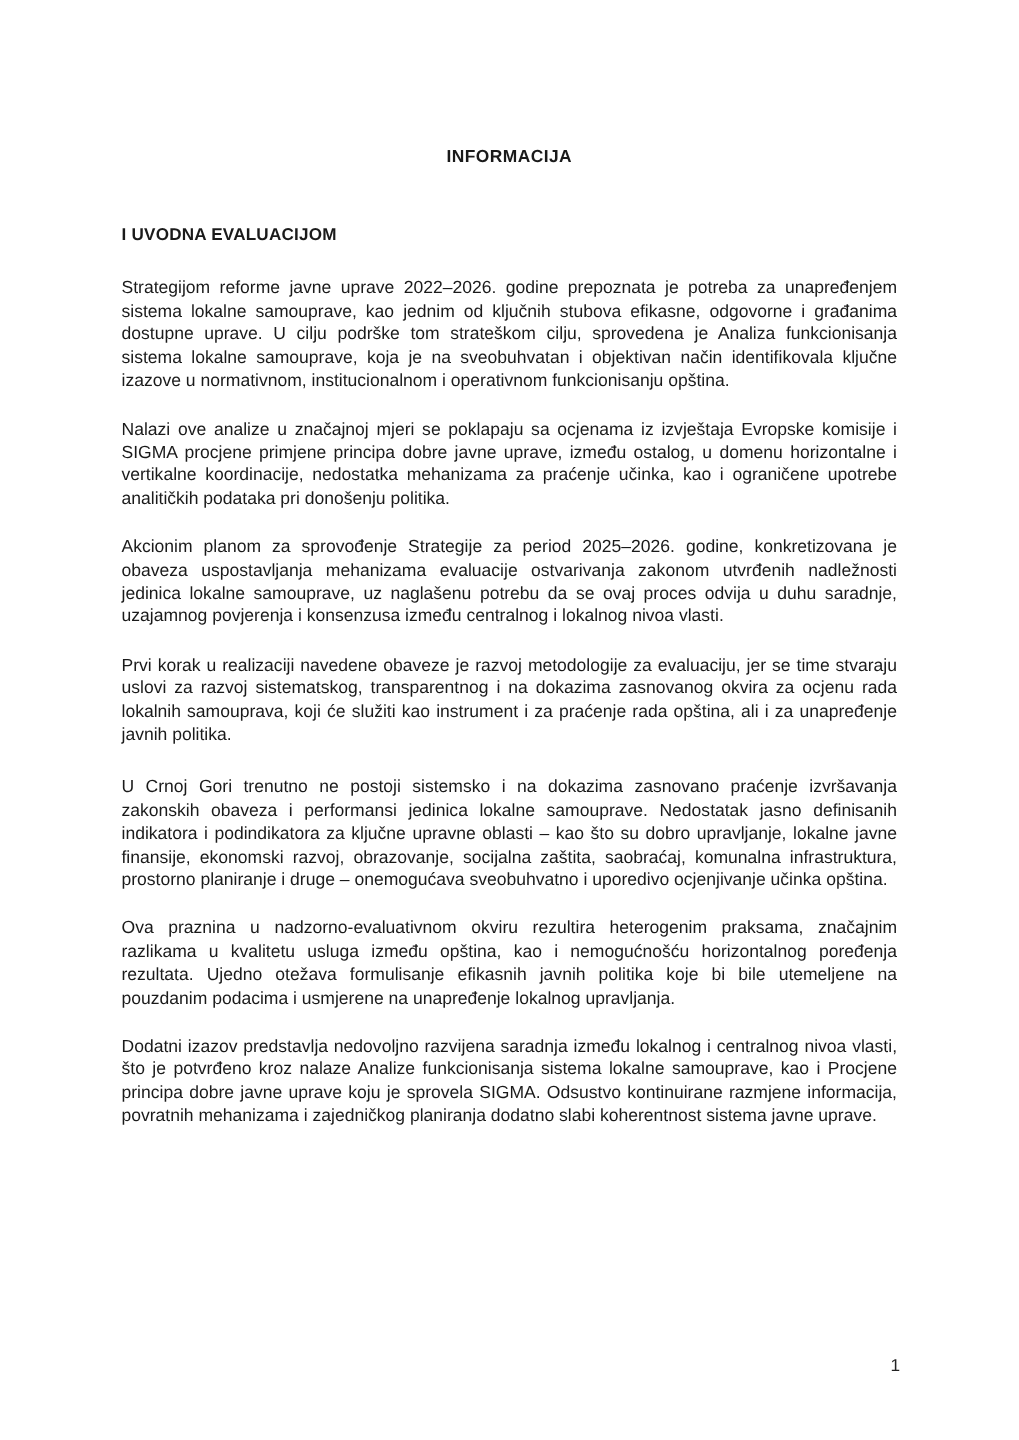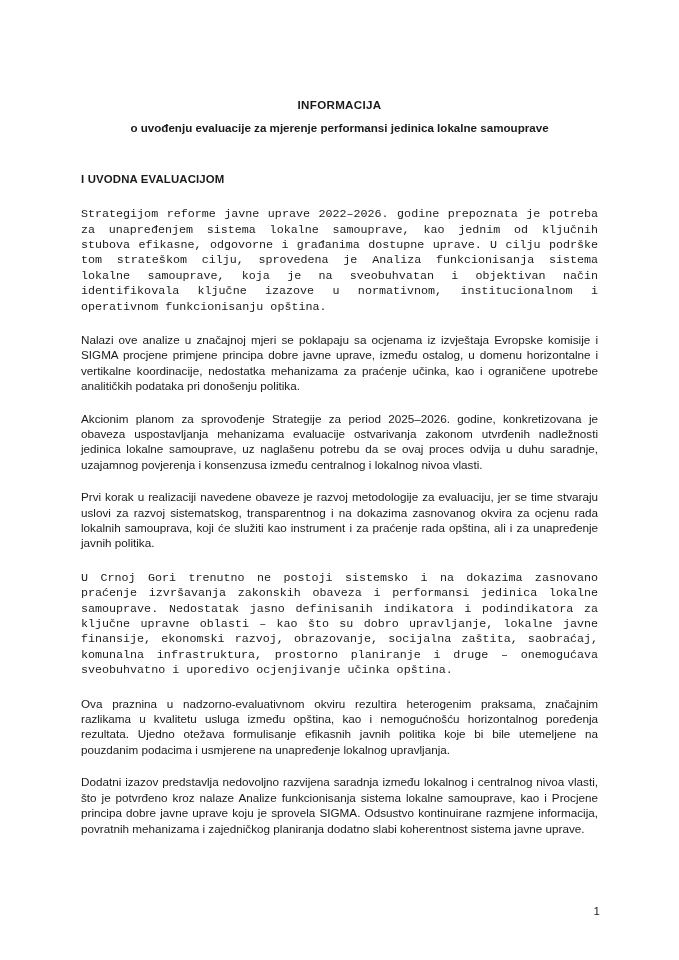--- a/index.html
+++ b/index.html
@@ -58,21 +58,20 @@
     padding-top: 17px;
     font-size: 11.7px;
     line-height: 15.4px;
     text-align: justify;
     text-justify: inter-word;
     -webkit-hyphens: none;
     hyphens: none;
   }
   .para.first-after-heading {
     padding-top: 20px;
-    font-family: Liberation Mono, monospace;
   }
   .page-number {
     position: absolute;
     left: 0;
     top: 890px;
     width: 679px;
     padding-right: 79px;
     box-sizing: border-box;
     text-align: right;
     font-size: 11.5px;
@@ -81,21 +80,20 @@
   }
 </style>
 </head>
 <body>
 
 <div class="page">
   <div class="content">
 
     <h1 class="doc-title">INFORMACIJA</h1>
 
-    <h2 class="doc-subtitle">o uvođenju evaluacije za mjerenje performansi jedinica lokalne samouprave</h2>
 
     <h3 class="section-heading h1-pos">I UVODNA EVALUACIJOM</h3>
 
     <p class="para first-after-heading">Strategijom reforme javne uprave 2022–2026. godine prepoznata je potreba za unapređenjem sistema lokalne samouprave, kao jednim od ključnih stubova efikasne, odgovorne i građanima dostupne uprave. U cilju podrške tom strateškom cilju, sprovedena je Analiza funkcionisanja sistema lokalne samouprave, koja je na sveobuhvatan i objektivan način identifikovala ključne izazove u normativnom, institucionalnom i operativnom funkcionisanju opština.</p>
 
     <p class="para">Nalazi ove analize u značajnoj mjeri se poklapaju sa ocjenama iz izvještaja Evropske komisije i SIGMA procjene primjene principa dobre javne uprave, između ostalog, u domenu horizontalne i vertikalne koordinacije, nedostatka mehanizama za praćenje učinka, kao i ograničene upotrebe analitičkih podataka pri donošenju politika.</p>
 
     <p class="para">Akcionim planom za sprovođenje Strategije za period 2025–2026. godine, konkretizovana je obaveza uspostavljanja mehanizama evaluacije ostvarivanja zakonom utvrđenih nadležnosti jedinica lokalne samouprave, uz naglašenu potrebu da se ovaj proces odvija u duhu saradnje, uzajamnog povjerenja i konsenzusa između centralnog i lokalnog nivoa vlasti.</p>
 
     <p class="para">Prvi korak u realizaciji navedene obaveze je razvoj metodologije za evaluaciju, jer se time stvaraju uslovi za razvoj sistematskog, transparentnog i na dokazima zasnovanog okvira za ocjenu rada lokalnih samouprava, koji će služiti kao instrument i za praćenje rada opština, ali i za unapređenje javnih politika.</p>

